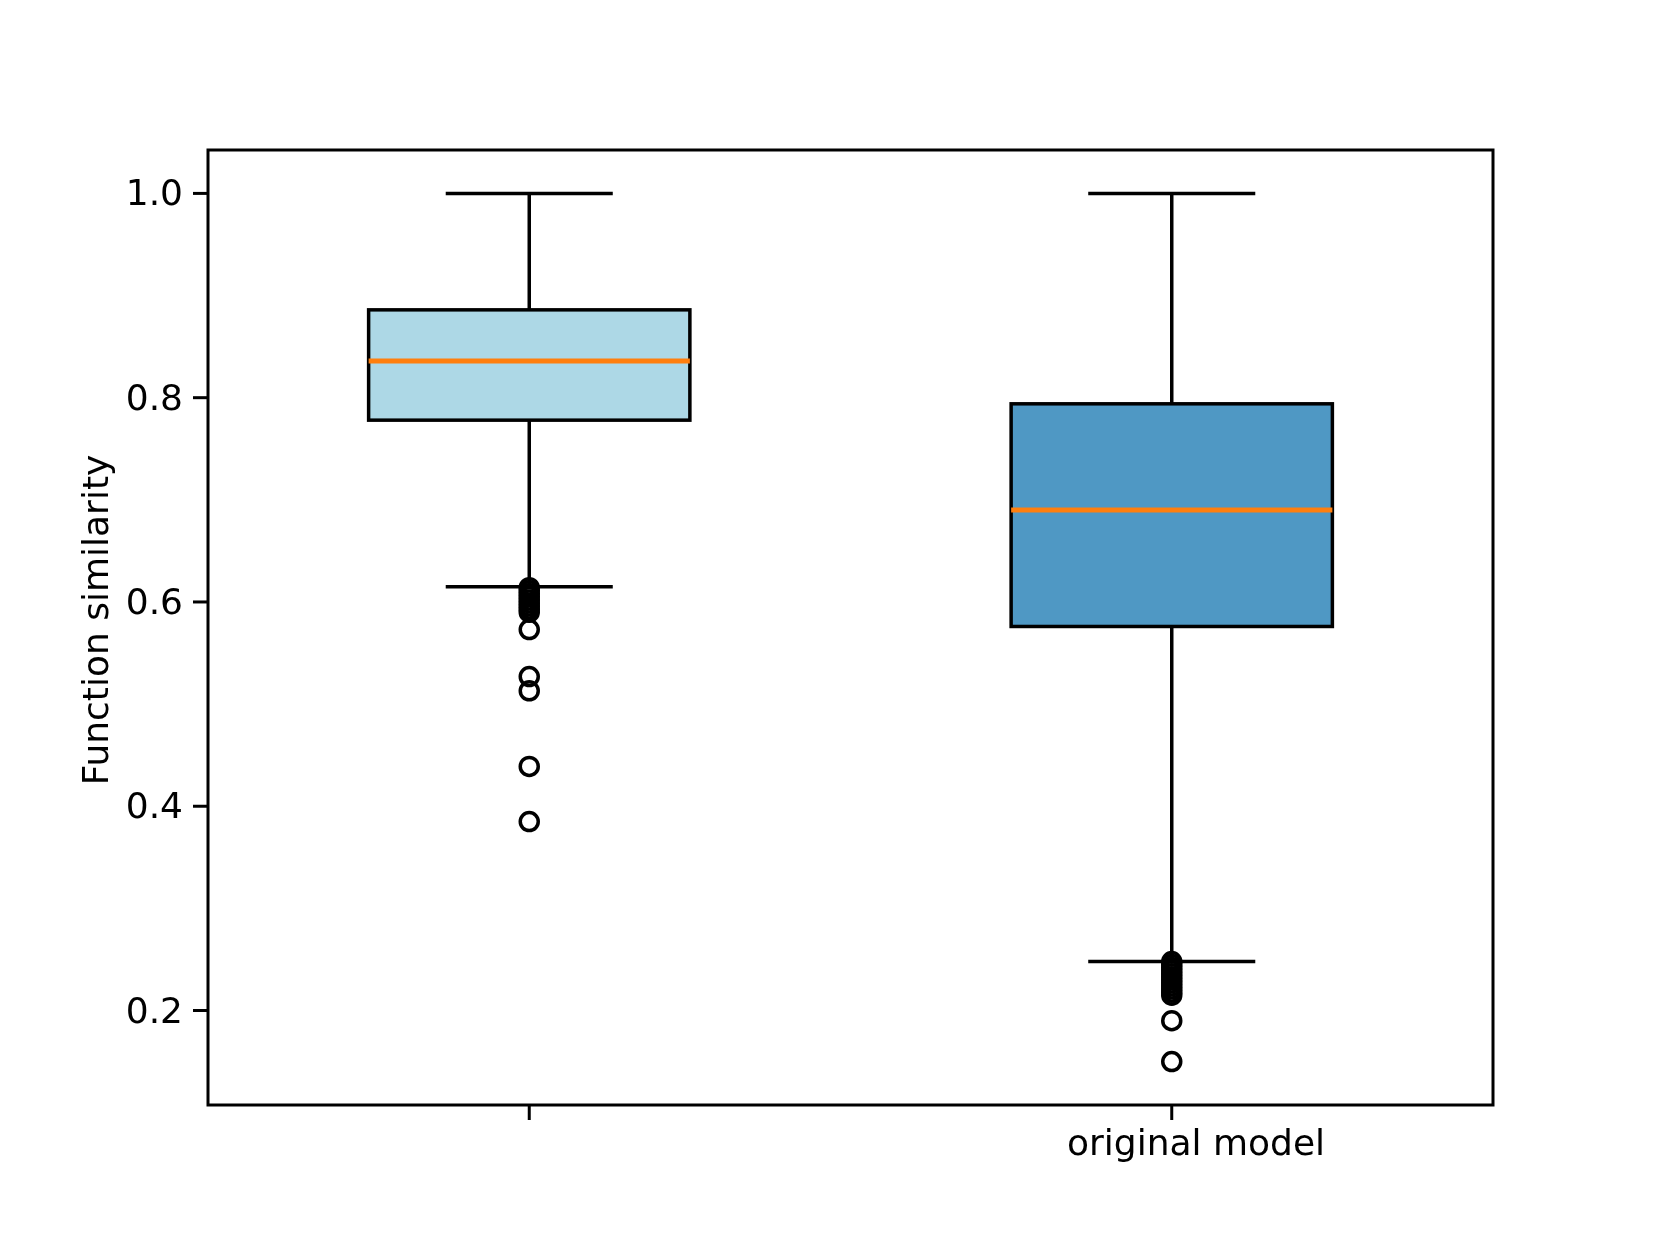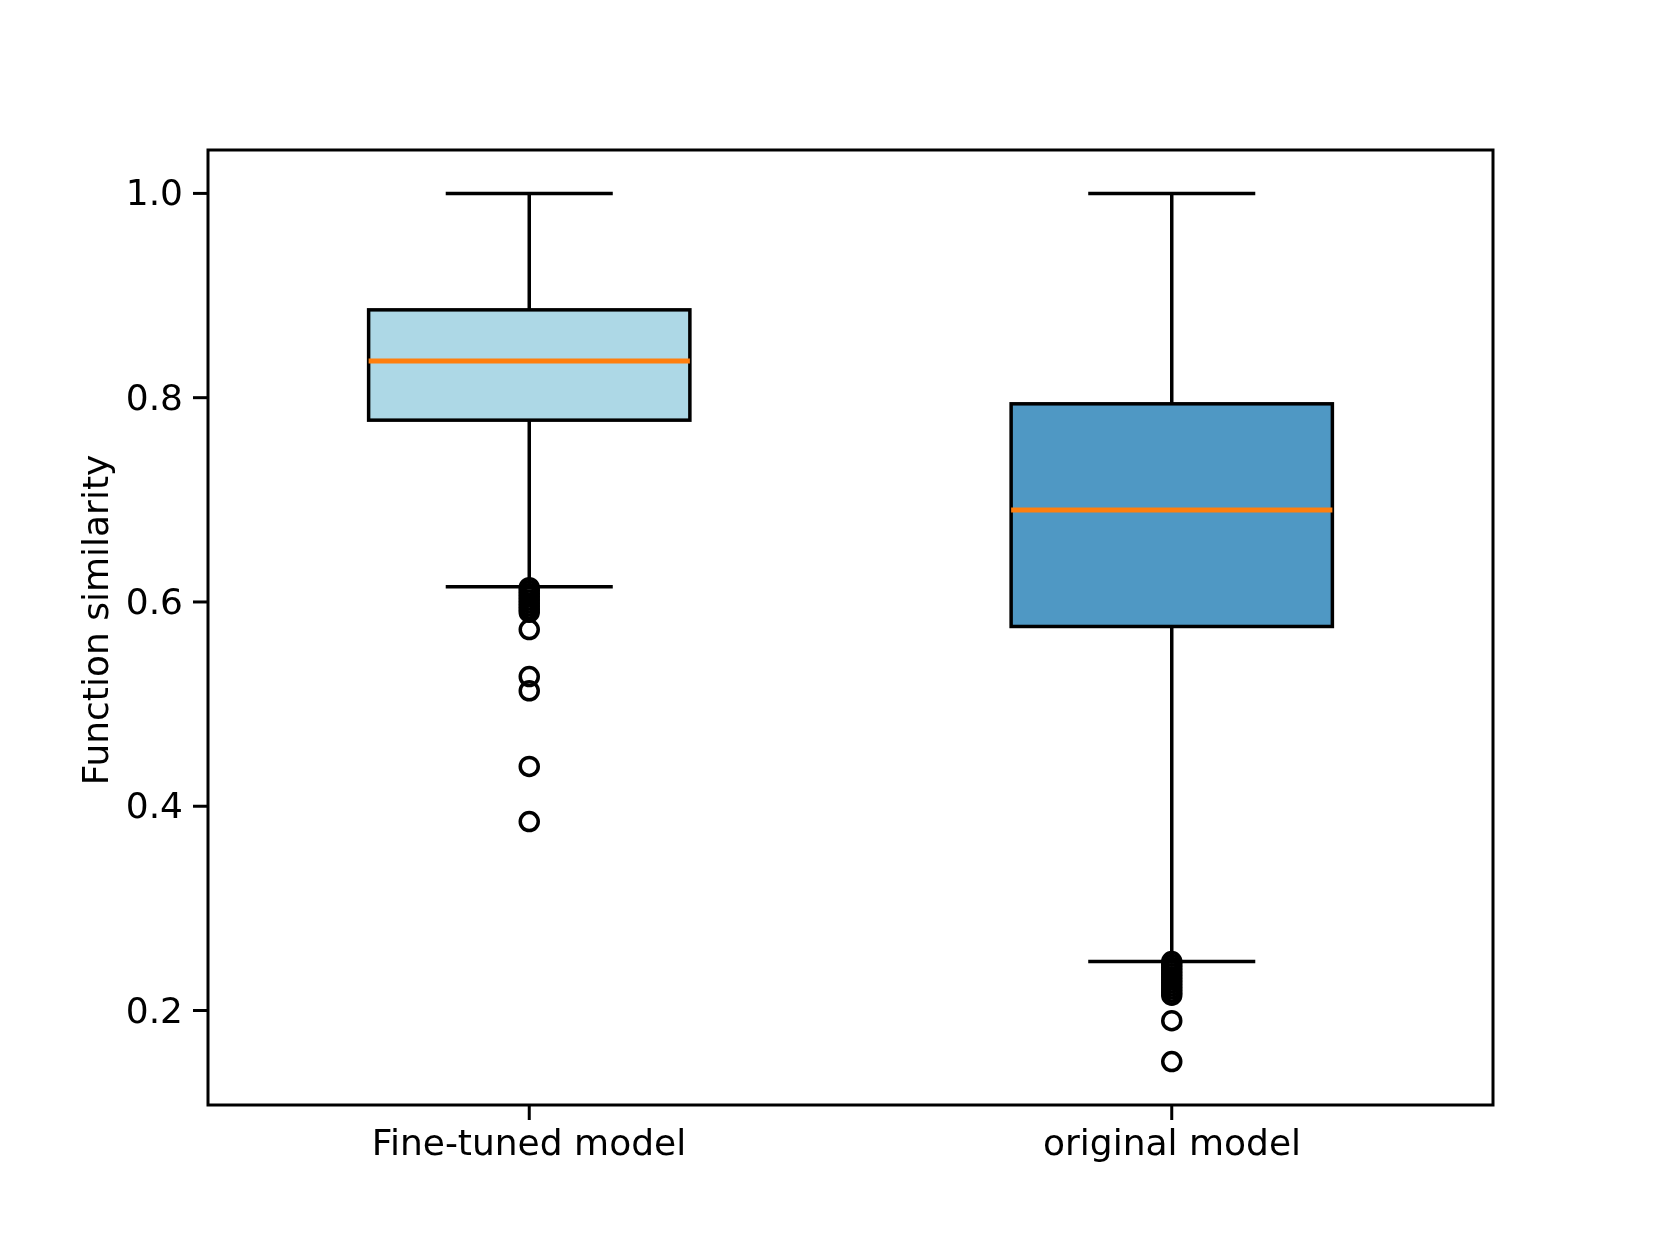--- a/index.html
+++ b/index.html
@@ -31,21 +31,21 @@
   }
   .xcat {
     position: absolute;
     top: 1122px;
     transform: translateX(-50%);
     font-size: 36px;
     color: #000000;
     white-space: nowrap;
   }
   #cat0 { left: 529px; }
-  #cat1 { left: 1172px; }
+  #cat1 { left: 1196px; }
 </style>
 </head>
 <body>
 
 <div class="figure">
   <svg id="chart" width="1660" height="1245" viewBox="0 0 1660 1245">
       <line x1="193" y1="1010.5213903743316" x2="208" y2="1010.5213903743316" stroke="#000000" stroke-width="3"></line>
       <text x="183" y="1022.5213903743316" text-anchor="end" font-size="36" font-family="DejaVu Sans, sans-serif" fill="#000000">0.2</text>
       <line x1="193" y1="806.2433155080214" x2="208" y2="806.2433155080214" stroke="#000000" stroke-width="3"></line>
       <text x="183" y="818.2433155080214" text-anchor="end" font-size="36" font-family="DejaVu Sans, sans-serif" fill="#000000">0.4</text>
@@ -93,15 +93,14 @@
       <circle cx="1171.75" cy="982.9438502673797" r="9" fill="none" stroke="#000000" stroke-width="3.5"></circle>
       <circle cx="1171.75" cy="986.0080213903744" r="9" fill="none" stroke="#000000" stroke-width="3.5"></circle>
       <circle cx="1171.75" cy="989.072192513369" r="9" fill="none" stroke="#000000" stroke-width="3.5"></circle>
       <circle cx="1171.75" cy="992.1363636363636" r="9" fill="none" stroke="#000000" stroke-width="3.5"></circle>
       <circle cx="1171.75" cy="995.2005347593583" r="9" fill="none" stroke="#000000" stroke-width="3.5"></circle>
       <circle cx="1171.75" cy="1020.7352941176472" r="9" fill="none" stroke="#000000" stroke-width="3.5"></circle>
       <circle cx="1171.75" cy="1061.590909090909" r="9" fill="none" stroke="#000000" stroke-width="3.5"></circle>
       <rect x="208" y="150" width="1285" height="955" fill="none" stroke="#000000" stroke-width="3"></rect>
     </svg>
   <div class="ylabel">Function similarity</div>
-  <div class="xcat" id="cat0">Fine-tuned model</div>
   <div class="xcat" id="cat1">original model</div>
 </div>
 
 </body></html>

